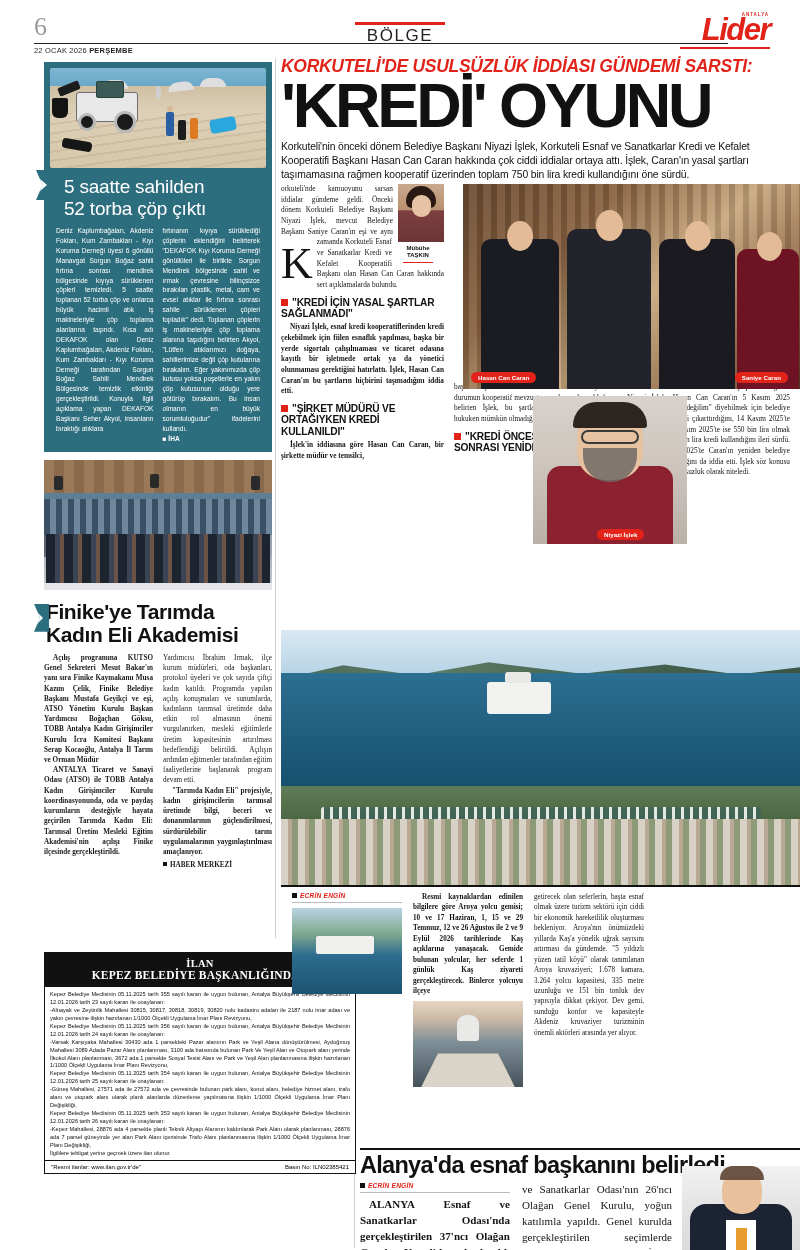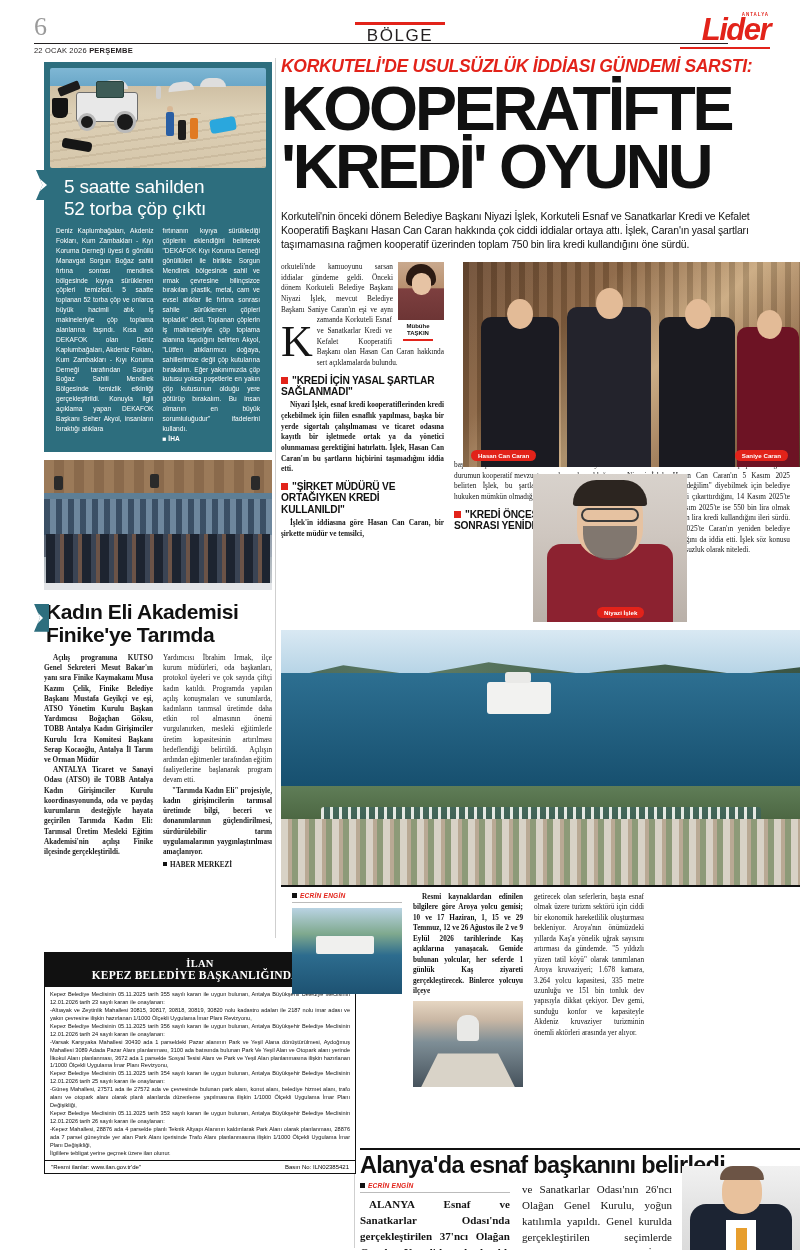--- a/index.html
+++ b/index.html
@@ -120,23 +120,23 @@
   .legal-body p { font-size:5.6px; line-height:1.42; text-align:justify; color:#111; }
   .legal-foot { border-top:1px solid #111; display:flex; justify-content:space-between; padding:3px 6px; font-size:6px; }
 
   
   .main { position:absolute; left:281px; top:58px; width:519px; }
   .vrule { position:absolute; left:275px; top:58px; width:1px; height:880px; background:#cfcfcf; }
 
   .kicker { color:#e2231a; font-size:17.5px; font-weight:bold; font-style:italic; letter-spacing:-.3px; line-height:1; white-space:nowrap; }
   .mega { font-size:63px; font-weight:bold; line-height:.92; letter-spacing:-3.2px; color:#111; margin-top:4px; }
   .mega2 { font-size:63px; font-weight:bold; line-height:.95; letter-spacing:-3.2px; color:#111; }
-  .standfirst { margin-top:13px; font-size:10.4px; line-height:1.34; color:#111; letter-spacing:-.15px; }
-
-  .article-grid { display:flex; gap:10px; margin-top:10px; position:relative; }
+  .standfirst { margin-top:5px; font-size:10.4px; line-height:1.34; color:#111; letter-spacing:-.15px; }
+
+  .article-grid { display:flex; gap:10px; margin-top:2px; position:relative; }
   .ac { width:163px; }
   .ac p, .ac2 p, .ac3 p {
     font-family:"Liberation Serif", serif; font-size:7.3px; line-height:1.46; text-align:justify; color:#141414;
   }
   .dropcap::first-letter {
     float:left; font-family:"Liberation Serif", serif; font-size:44px; line-height:.76;
     padding:2px 4px 0 0; font-weight:normal;
   }
   .subhead { margin:6px 0 3px; font-size:10.2px; font-weight:bold; line-height:1.12; color:#111; letter-spacing:-.2px; }
   .subhead .rsq { display:inline-block; width:7px; height:7px; background:#e2231a; margin-right:4px; vertical-align:0px; }
@@ -298,22 +298,22 @@
       <div class="hall-speaker" style="left:10px;top:16px"></div>
       <div class="hall-speaker" style="left:106px;top:14px"></div>
       <div class="hall-speaker" style="right:12px;top:16px"></div>
       <div class="hall-crowd"></div>
       <div class="hall-row"></div>
       <div class="hall-floor"></div>
     </div>
 
     <div class="serif-head">
       <div class="head-arrow"></div>
+      <div>Finike'ye Tarımda</div>
       <div>Kadın Eli Akademisi</div>
-      <div>Finike'ye Tarımda</div>
     </div>
 
     <div class="two-col-serif">
       <div class="c">
         <p class="indent">Açılış programına KUTSO Genel Sekreteri Mesut Bakar'ın yanı sıra Finike Kaymakamı Musa Kazım Çelik, Finike Belediye Başkanı Mustafa Geyikçi ve eşi, ATSO Yönetim Kurulu Başkan Yardımcısı Boğaçhan Göksu, TOBB Antalya Kadın Girişimciler Kurulu İcra Komitesi Başkanı Serap Kocaoğlu, Antalya İl Tarım ve Orman Müdür</p>
         <p class="indent">ANTALYA Ticaret ve Sanayi Odası (ATSO) ile TOBB Antalya Kadın Girişimciler Kurulu koordinasyonunda, oda ve paydaş kurumların desteğiyle hayata geçirilen Tarımda Kadın Eli: Tarımsal Üretim Mesleki Eğitim Akademisi'nin açılışı Finike ilçesinde gerçekleştirildi.</p>
       </div>
       <div class="c">
         <p>Yardımcısı İbrahim Irmak, ilçe kurum müdürleri, oda başkanları, protokol üyeleri ve çok sayıda çiftçi kadın katıldı. Programda yapılan açılış konuşmaları ve sunumlarda, kadınların tarımsal üretimde daha etkin rol almasının önemi vurgulanırken, mesleki eğitimlerle üretim kapasitesinin artırılması hedeflendiği belirtildi. Açılışın ardından eğitmenler tarafından eğitim faaliyetlerine başlanarak program devam etti.</p>
         <p class="indent">"Tarımda Kadın Eli" projesiyle, kadın girişimcilerin tarımsal üretimde bilgi, beceri ve donanımlarının güçlendirilmesi, sürdürülebilir tarım uygulamalarının yaygınlaştırılması amaçlanıyor.</p>
@@ -339,21 +339,20 @@
       <p>İlgililere tebligat yerine geçmek üzere ilan olunur.</p>
     </div>
     <div class="legal-foot">
       <span>"Resmi ilanlar: www.ilan.gov.tr'de"</span>
       <span>Basın No: ILN02385421</span>
     </div>
   </div>
 
   <div class="main">
     <div class="kicker">KORKUTELİ'DE USULSÜZLÜK İDDİASI GÜNDEMİ SARSTI:</div>
-    <div class="mega">KOOPERATİFTE</div>
     <div class="mega2">'KREDİ' OYUNU</div>
     <div class="standfirst">Korkuteli'nin önceki dönem Belediye Başkanı Niyazi İşlek, Korkuteli Esnaf ve Sanatkarlar Kredi ve Kefalet Kooperatifi Başkanı Hasan Can Caran hakkında çok ciddi iddialar ortaya attı. İşlek, Caran'ın yasal şartları taşımamasına rağmen kooperatif üzerinden toplam 750 bin lira kredi kullandığını öne sürdü.</div>
 
     <div class="article-grid">
 
       <div class="photo-main">
         <div class="wood-wall"></div>
         <div class="suit s1"></div>
         <div class="head-o h1"></div>
         <div class="suit s2"></div>

